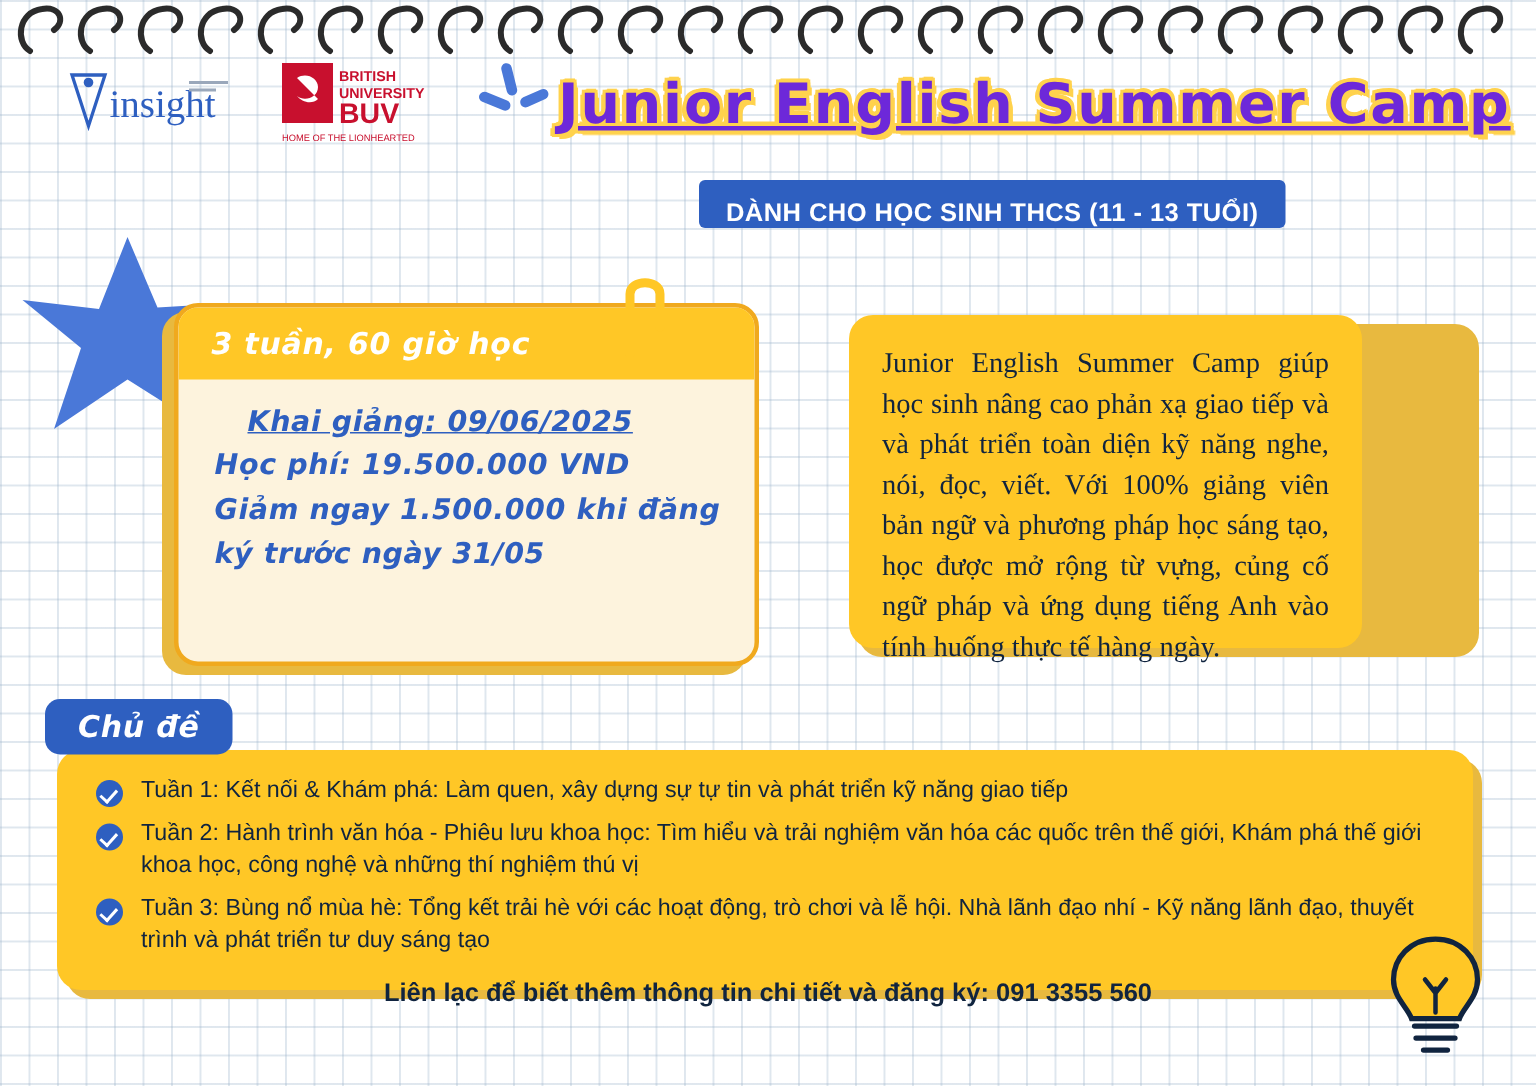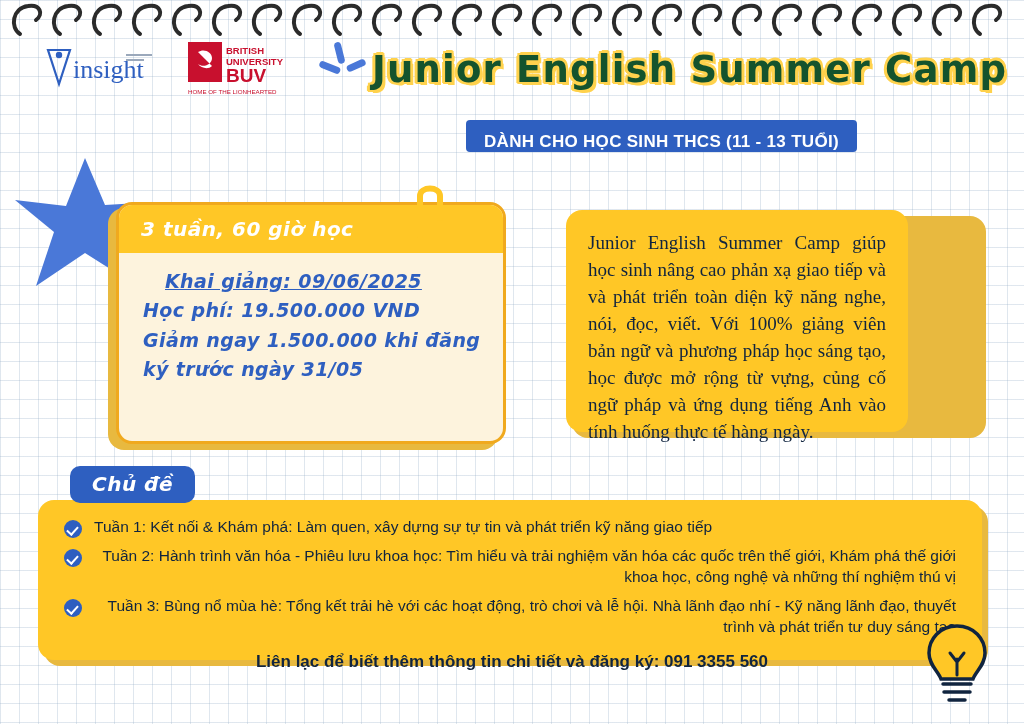--- a/index.html
+++ b/index.html
@@ -54,27 +54,28 @@
 
   #main-title {
     position: absolute;
     left: 372px; top: 48px;
     width: 640px;
     z-index: 5;
     font-family: "DejaVu Sans", sans-serif;
     font-size: 37px;
     font-weight: bold;
     letter-spacing: 1.2px;
-    color: #14532d;
+    color: #6d28d9;
     -webkit-text-stroke: 0px;
     text-shadow:
       2px 0 0 #ffd24d, -2px 0 0 #ffd24d, 0 2px 0 #ffd24d, 0 -2px 0 #ffd24d,
       2px 2px 0 #ffd24d, -2px 2px 0 #ffd24d, 2px -2px 0 #ffd24d, -2px -2px 0 #ffd24d,
       3px 3px 0 #ffd24d, -3px 1px 0 #ffd24d, 1px -3px 0 #ffd24d;
     white-space: nowrap;
+    text-decoration: underline;
   }
 
   #subtitle-banner {
     position: absolute;
     left: 466px; top: 120px;
     height: 32px;
     background: #2e5fc0;
     border-radius: 4px;
     padding: 0 18px;
     display: flex; align-items: flex-end;
@@ -170,21 +171,20 @@
   }
 
   
   #topics-tab {
     position: absolute;
     left: 30px; top: 466px;
     background: #2e5fc0;
     border-radius: 10px;
     padding: 6px 22px 7px 22px;
     z-index: 5;
-    margin-left: 40px;
   }
   #topics-tab span {
     font-family: "DejaVu Sans", sans-serif;
     font-style: italic;
     font-weight: bold;
     font-size: 20px;
     color: #ffffff;
     letter-spacing: 0.5px;
   }
 
@@ -202,21 +202,20 @@
     width: 944px; height: 160px;
     background: #ffc726;
     border-radius: 16px;
     z-index: 3;
     padding: 16px 26px 0 26px;
   }
   .topic-row {
     display: flex;
     align-items: flex-start;
     margin-bottom: 7px;
-    text-align: right;
   }
   .topic-check {
     flex: 0 0 auto;
     width: 18px; height: 18px;
     border-radius: 50%;
     background: #2e5fc0;
     margin-top: 4px;
     margin-right: 12px;
     position: relative;
   }

